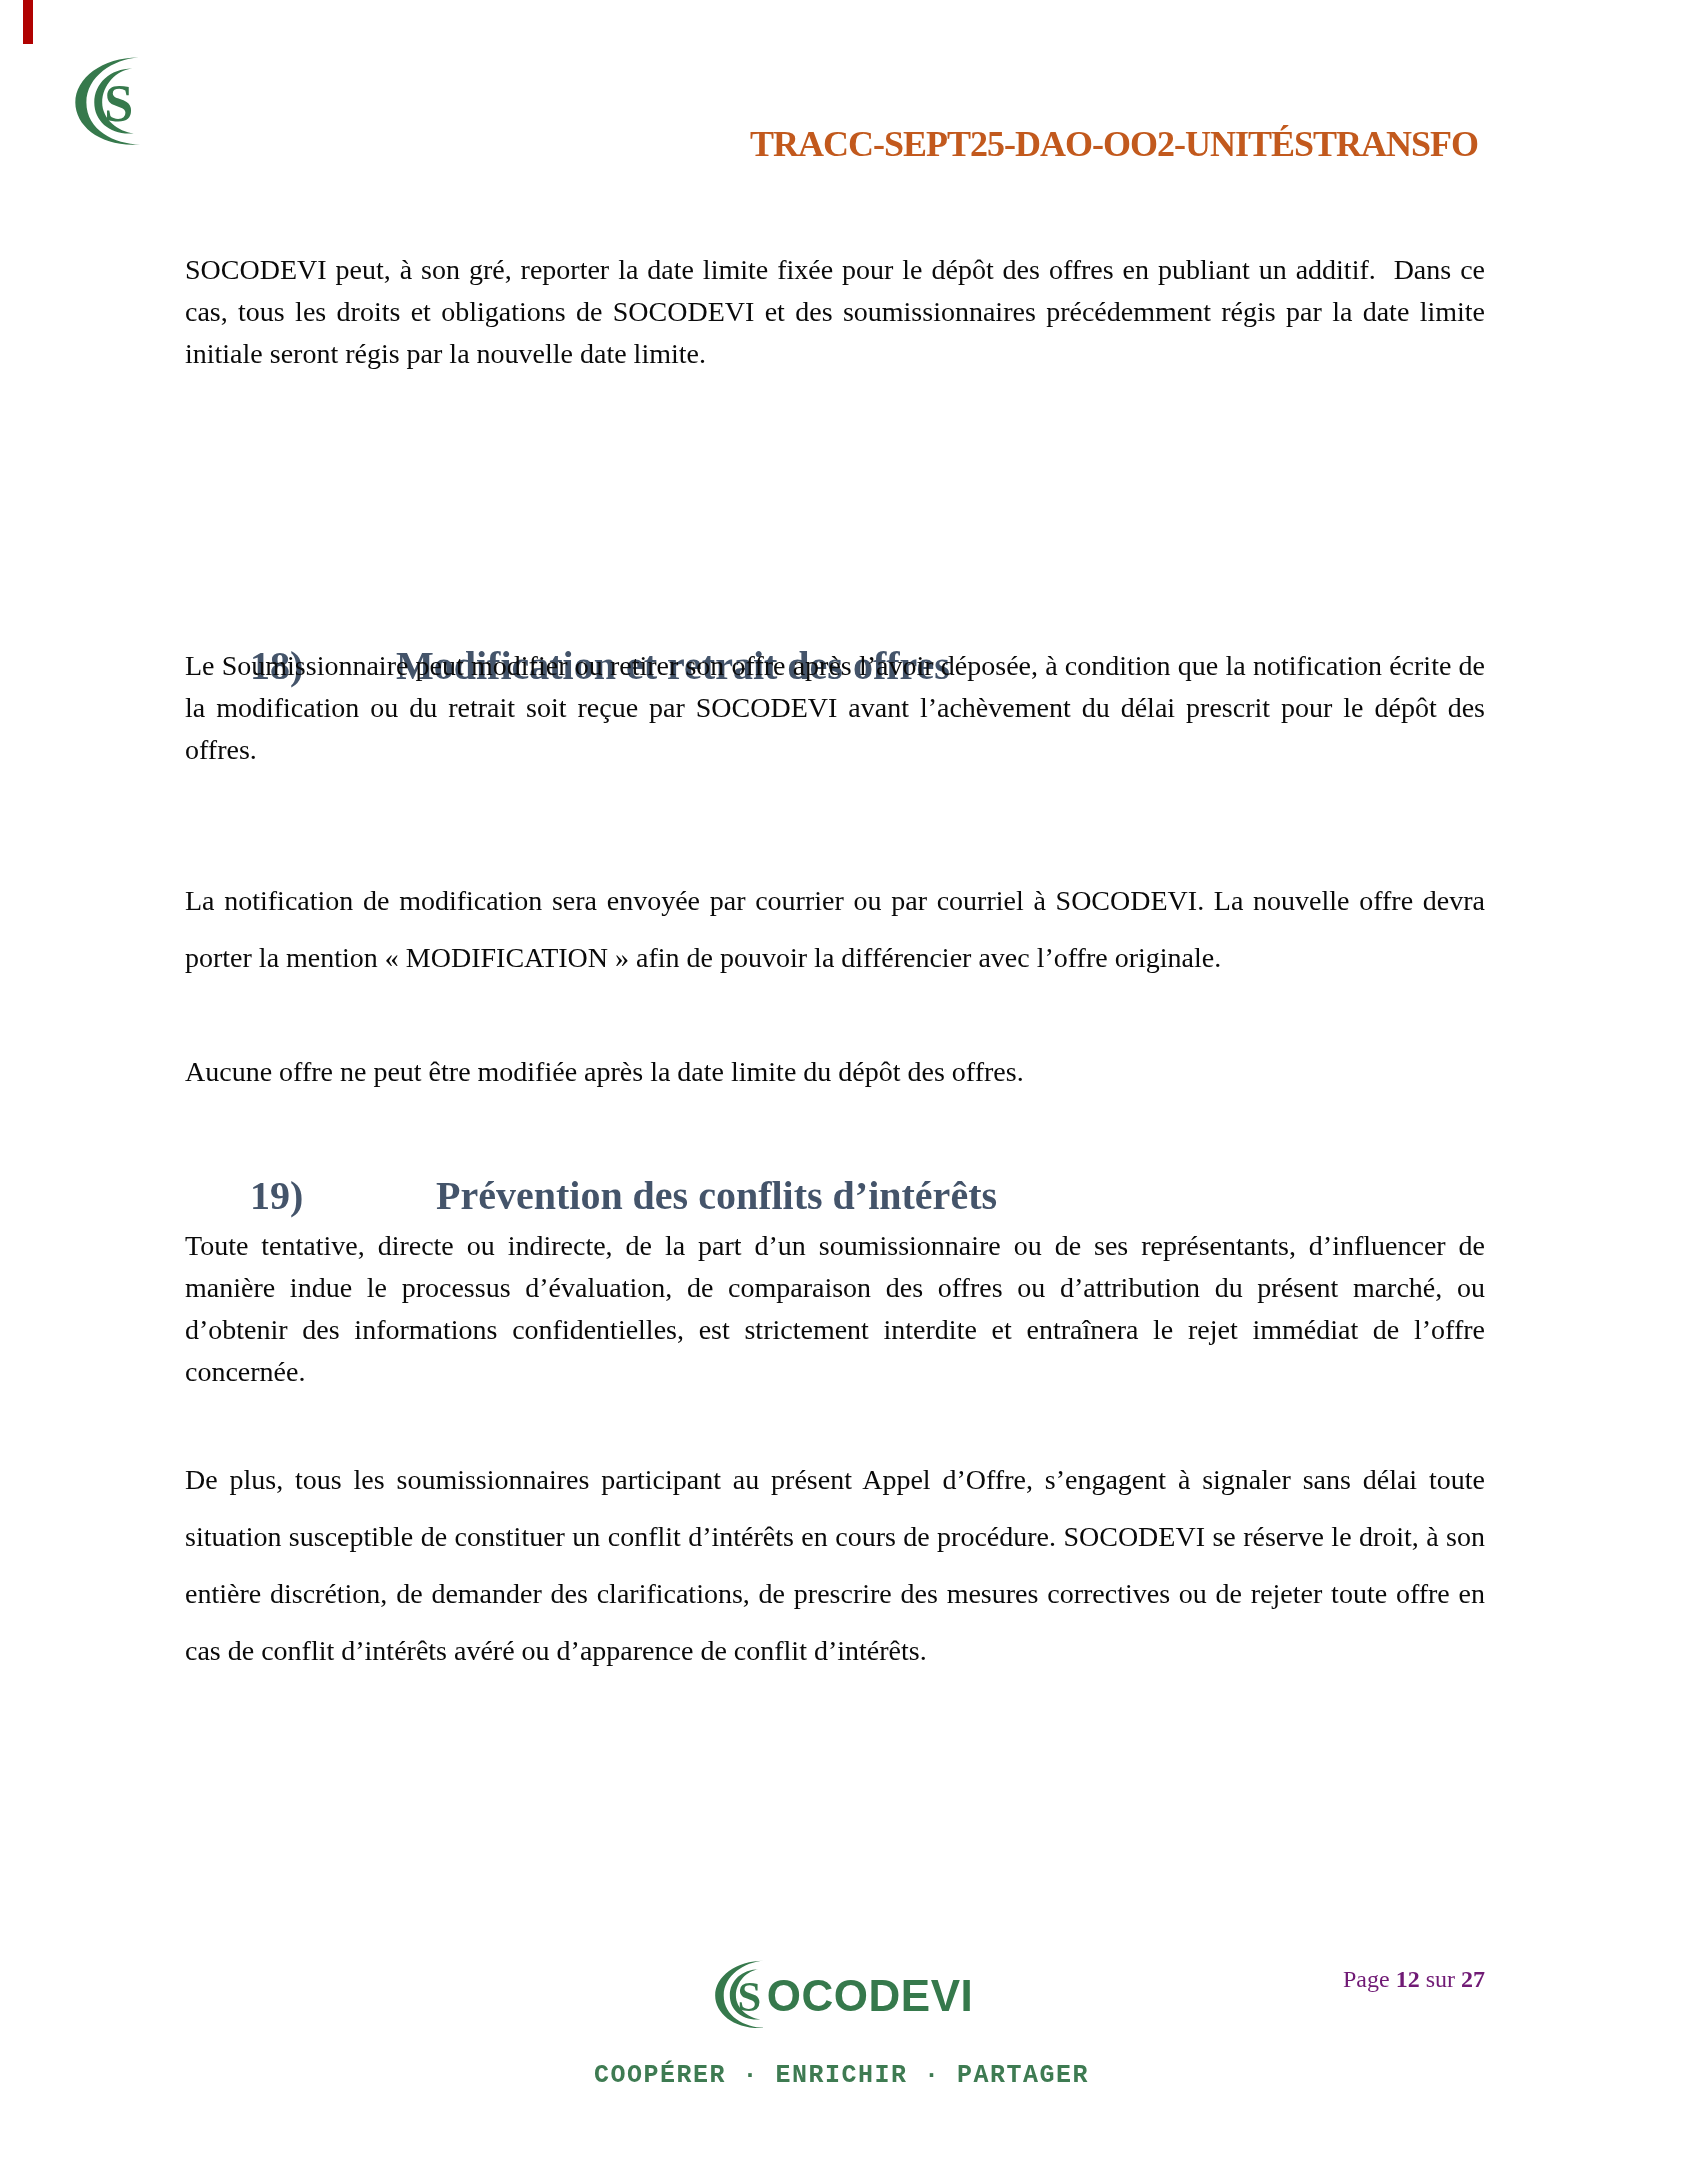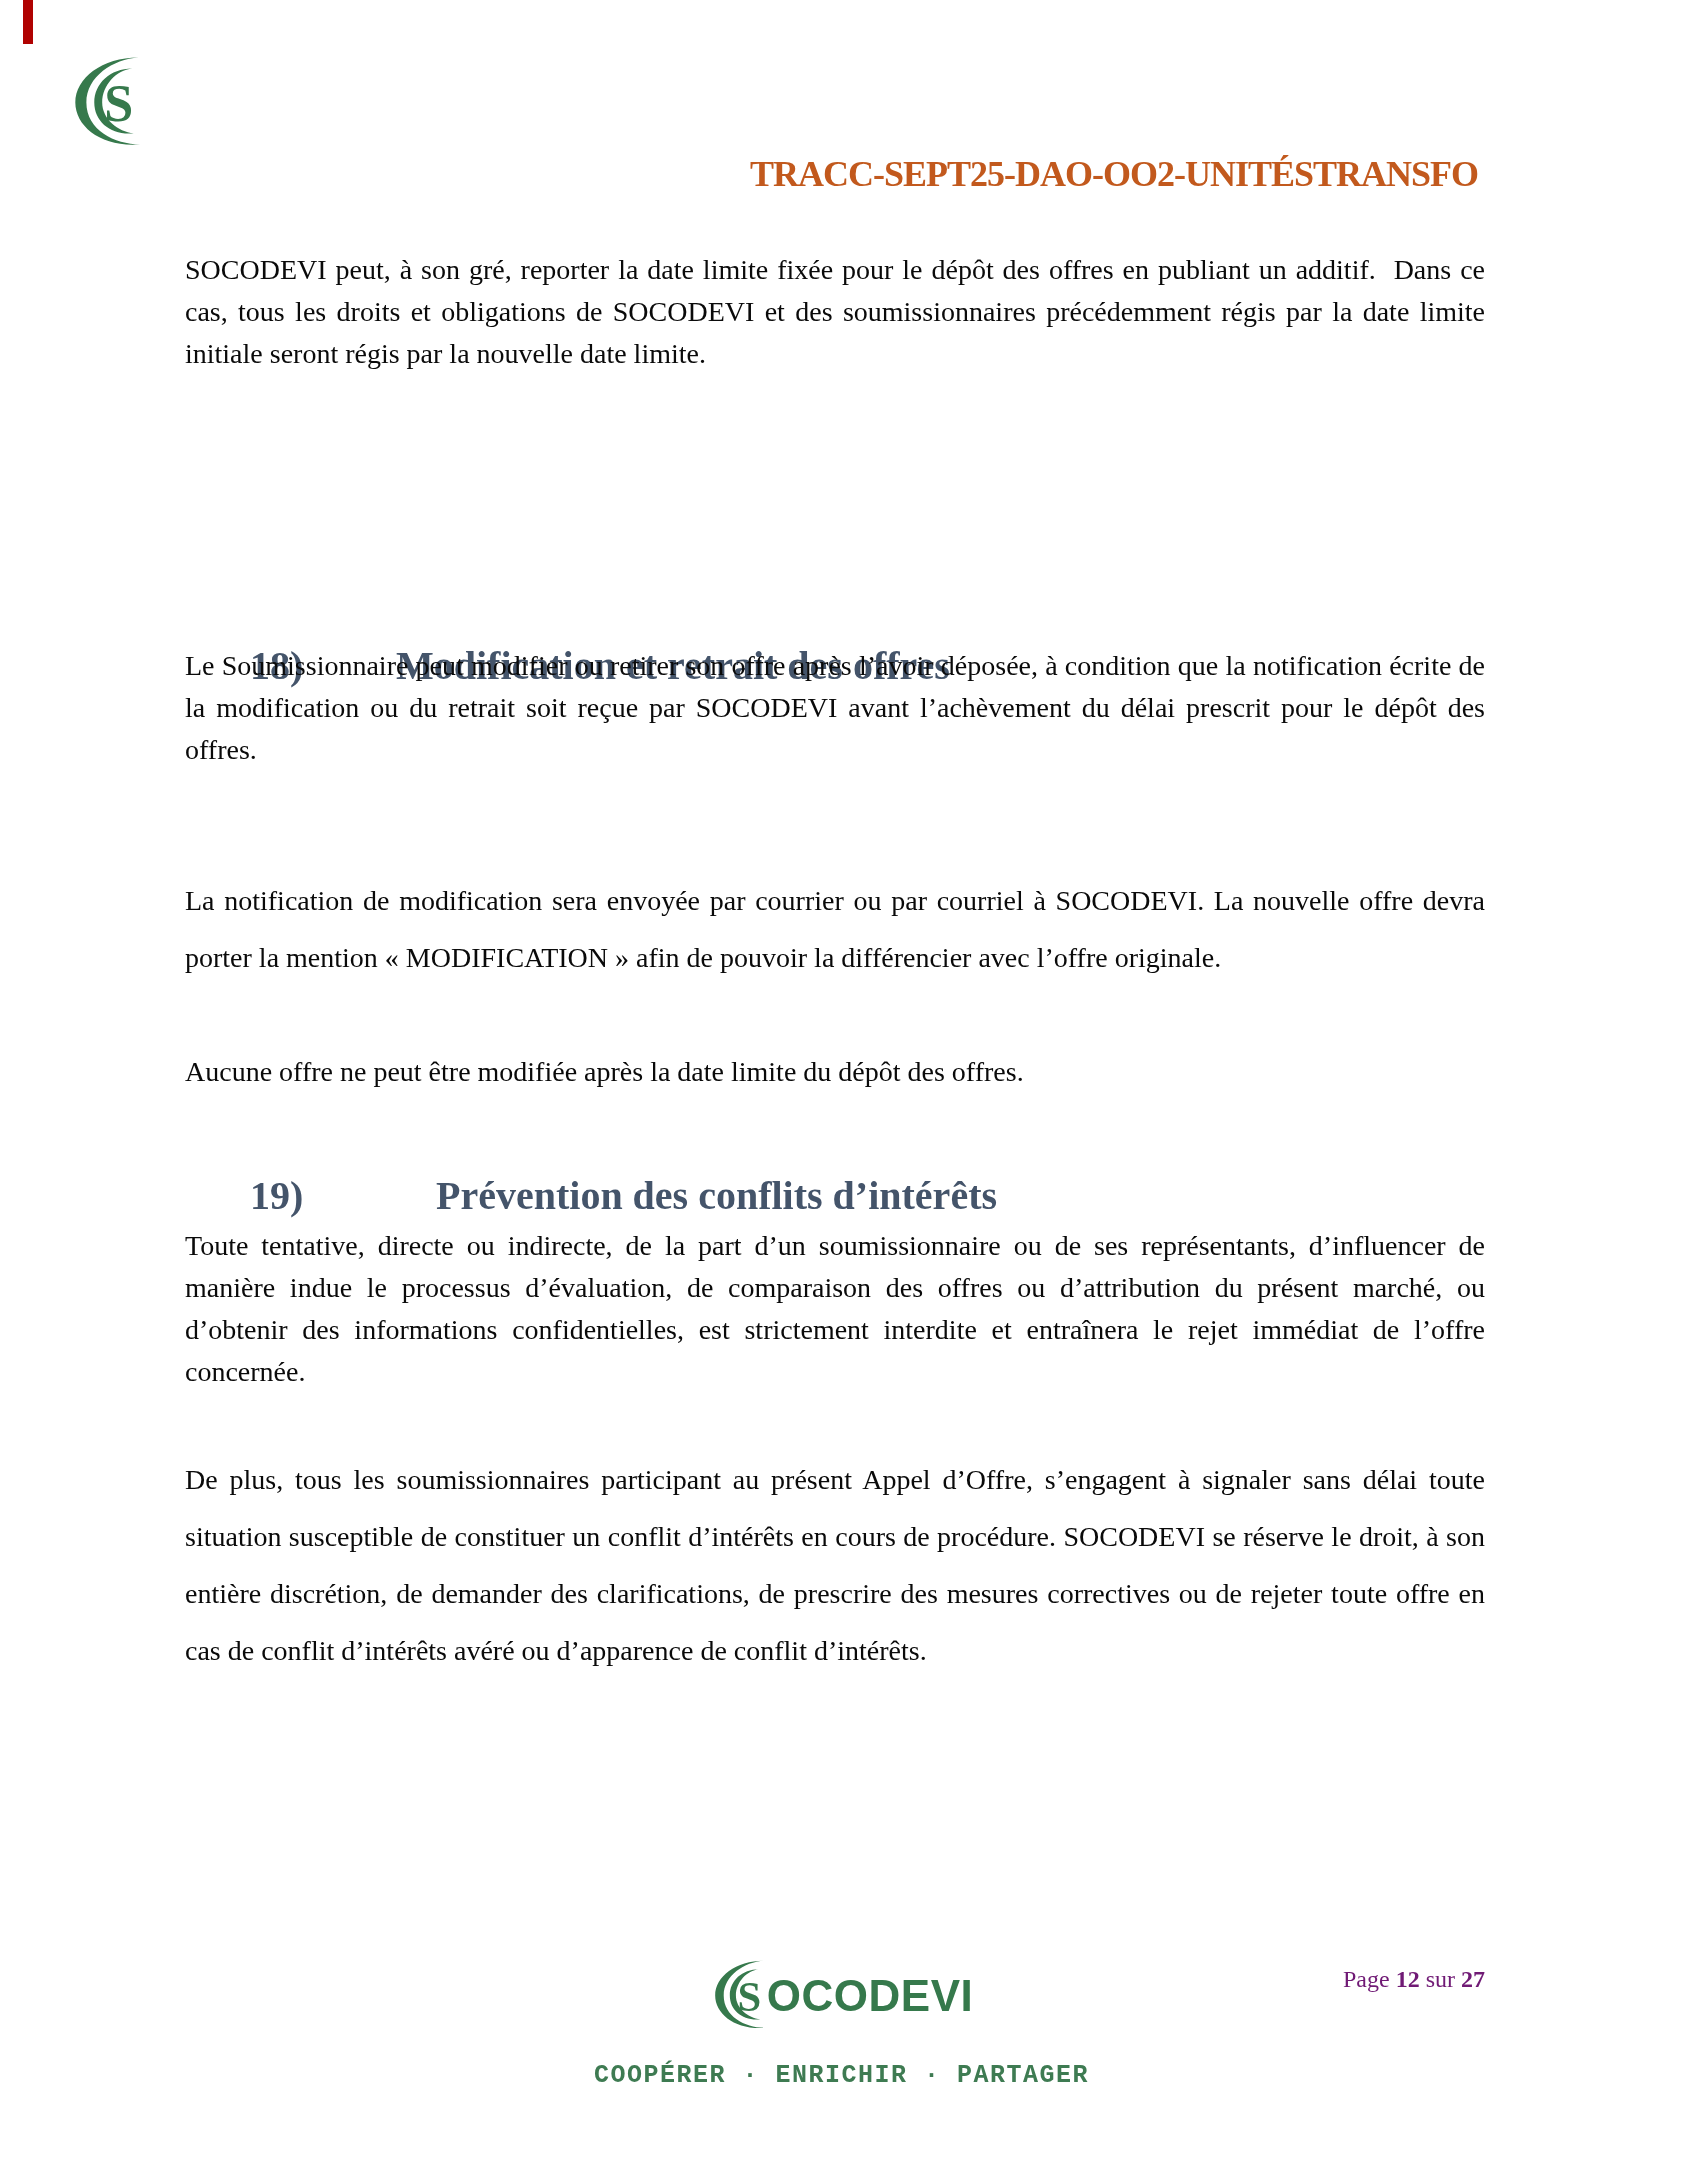--- a/index.html
+++ b/index.html
@@ -14,21 +14,20 @@
   .red-marker{
     position:absolute;left:23px;top:0;width:10px;height:44px;
     background:var(--marker-red,#b00201);
   }
   .brand-mark-top{position:absolute;left:69px;top:54px;width:79px;height:97px;}
   .doc-header{
     position:absolute;top:123px;right:205px;
     font-size:36px;font-weight:bold;letter-spacing:-1px;
     color:var(--accent-orange,#c2591d);
     white-space:nowrap;
-    margin-top:30px;
   }
   .para{
     position:absolute;left:185px;width:1300px;
     margin:0;
     font-size:28px;line-height:42px;
     text-align:justify;
   }
   .p1{top:249px;}
   .p2{top:417px;}
   .p3{top:645px;}

